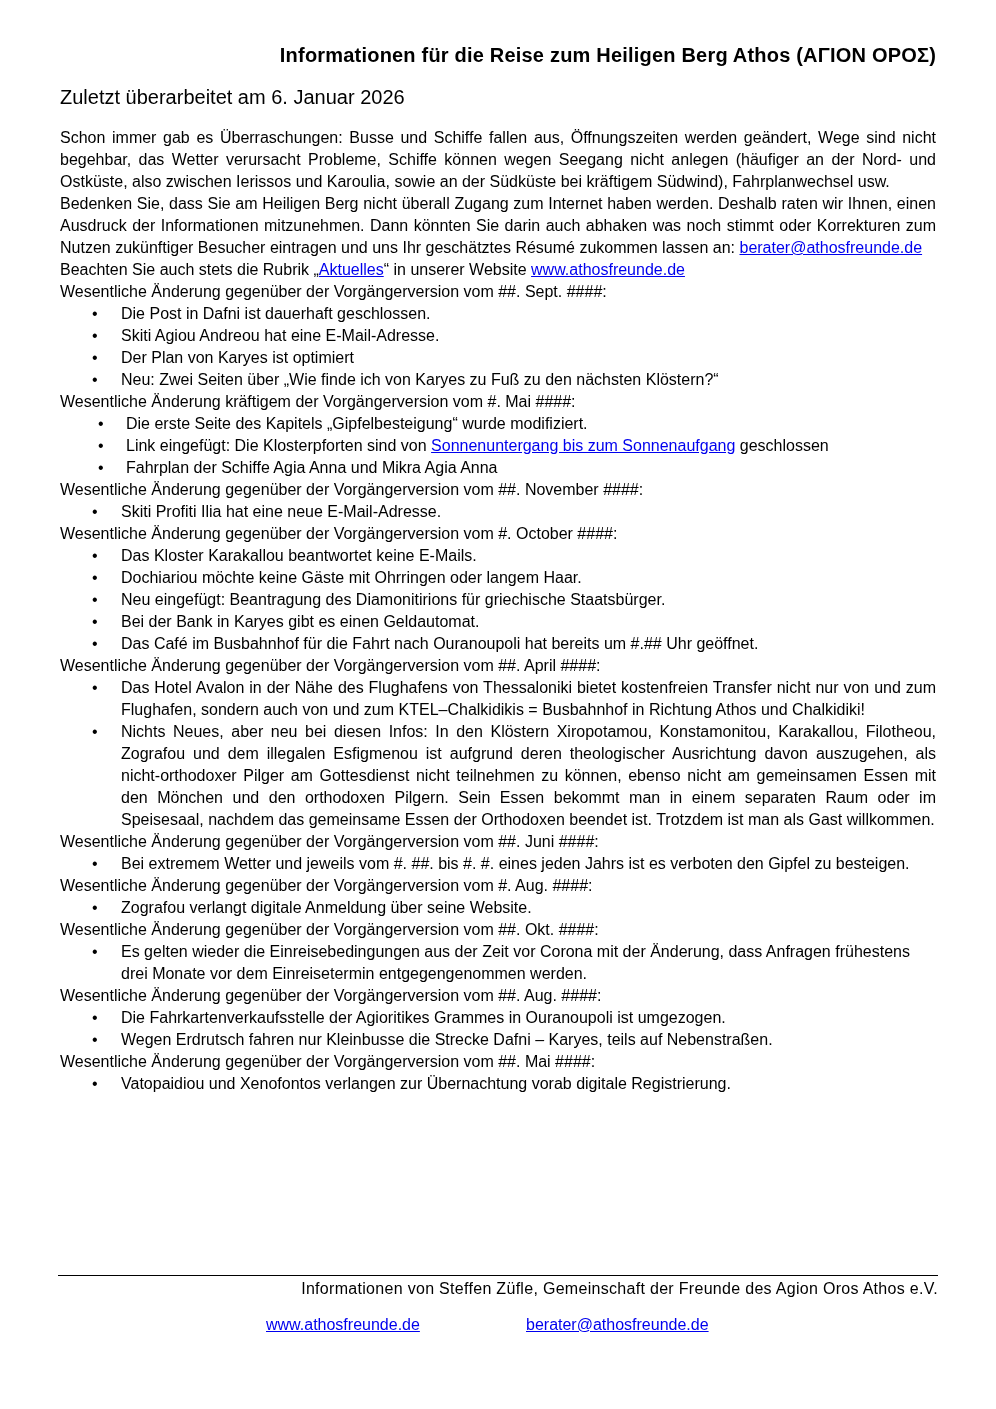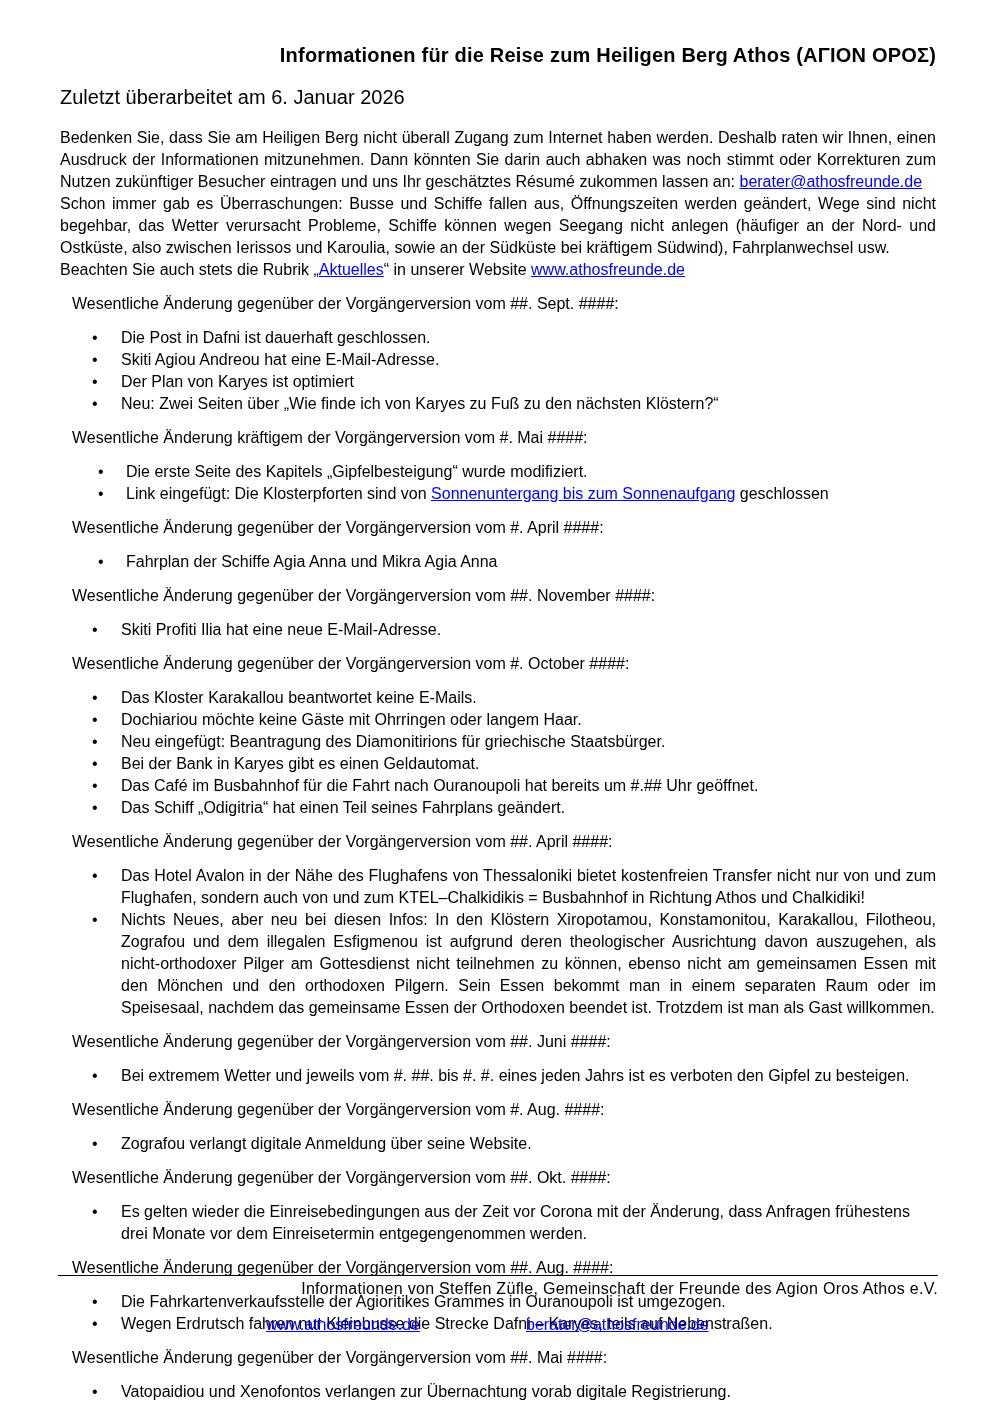--- a/index.html
+++ b/index.html
@@ -15,21 +15,21 @@
     }
     .subtitle {
       position: absolute; left: 0; top: 86px; width: 876px; text-align: left;
       font-size: 20px;
     }
     .body {
       position: absolute; left: 0; top: 127px; width: 876px;
       font-size: 16px; line-height: 22px;
     }
     .para { text-align: justify; margin: 0; }
-    .heading { margin: 12px; }
+    .heading { margin: 0; }
     ul.bullets { list-style: none; margin: 0; padding: 0; }
     ul.bullets li { position: relative; padding-left: 61px; text-align: justify; }
     ul.bullets li::before {
       content: "\2022"; position: absolute; left: 32px; top: 0; font-size: 16px;
     }
     ul.bullets.indent li { padding-left: 66px; }
     ul.bullets.indent li::before { left: 38px; }
     ul.bullets li.narrow { padding-right: 22px; text-align: left; }
     a { color: #0000ee; text-decoration: underline; }
     .footer-line {
@@ -45,56 +45,54 @@
     .footer-links a { position: absolute; }
   </style>
 </head>
 <body>
 
 <div class="page">
   <div class="title">Informationen für die Reise zum Heiligen Berg Athos (ΑΓΙΟΝ ΟΡΟΣ)</div>
   <div class="subtitle">Zuletzt überarbeitet am 6. Januar 2026</div>
 
   <div class="body">
+    <p class="para">Schon immer gab es Überraschungen: Busse und Schiffe fallen aus, Öffnungszeiten werden geändert, Wege sind nicht begehbar, das Wetter verursacht Probleme, Schiffe können wegen Seegang nicht anlegen (häufiger an der Nord- und Ostküste, also zwischen Ierissos und Karoulia, sowie an der Südküste bei kräftigem Südwind), Fahrplanwechsel usw.</p>
     <p class="para"><span>Bedenken Sie, dass Sie am Heiligen Berg nicht überall Zugang zum Internet haben werden. Deshalb raten wir Ihnen, einen Ausdruck der Informationen mitzunehmen. Dann könnten Sie darin auch abhaken was noch stimmt oder Korrekturen zum Nutzen zukünftiger Besucher eintragen und uns Ihr geschätztes Résumé zukommen lassen an: </span><a href="#">berater@athosfreunde.de</a></p>
-    <p class="para">Schon immer gab es Überraschungen: Busse und Schiffe fallen aus, Öffnungszeiten werden geändert, Wege sind nicht begehbar, das Wetter verursacht Probleme, Schiffe können wegen Seegang nicht anlegen (häufiger an der Nord- und Ostküste, also zwischen Ierissos und Karoulia, sowie an der Südküste bei kräftigem Südwind), Fahrplanwechsel usw.</p>
     <p class="para"><span>Beachten Sie auch stets die Rubrik „</span><a href="#">Aktuelles</a><span>“ in unserer Website </span><a href="#">www.athosfreunde.de</a></p>
 
     <p class="heading">Wesentliche Änderung gegenüber der Vorgängerversion vom ##. Sept. ####:</p>
     <ul class="bullets">
       <li>Die Post in Dafni ist dauerhaft geschlossen.</li>
       <li>Skiti Agiou Andreou hat eine E-Mail-Adresse.</li>
       <li>Der Plan von Karyes ist optimiert</li>
       <li>Neu: Zwei Seiten über „Wie finde ich von Karyes zu Fuß zu den nächsten Klöstern?“</li>
     </ul>
 
     <p class="heading">Wesentliche Änderung kräftigem der Vorgängerversion vom #. Mai ####:</p>
     <ul class="bullets indent">
       <li>Die erste Seite des Kapitels „Gipfelbesteigung“ wurde modifiziert.</li>
       <li style="text-align:left;"><span>Link eingefügt: Die Klosterpforten sind von </span><a href="#">Sonnenuntergang bis zum Sonnenaufgang</a><span> geschlossen</span></li>
     </ul>
 
-    <p class="heading">Wesentliche Änderung gegenüber der Vorgängerversion vom #. April ####:</p>
     <ul class="bullets indent">
       <li>Fahrplan der Schiffe Agia Anna und Mikra Agia Anna</li>
     </ul>
 
     <p class="heading">Wesentliche Änderung gegenüber der Vorgängerversion vom ##. November ####:</p>
     <ul class="bullets">
       <li>Skiti Profiti Ilia hat eine neue E-Mail-Adresse.</li>
     </ul>
 
     <p class="heading">Wesentliche Änderung gegenüber der Vorgängerversion vom #. October ####:</p>
     <ul class="bullets">
       <li>Das Kloster Karakallou beantwortet keine E-Mails.</li>
       <li>Dochiariou möchte keine Gäste mit Ohrringen oder langem Haar.</li>
       <li>Neu eingefügt: Beantragung des Diamonitirions für griechische Staatsbürger.</li>
       <li>Bei der Bank in Karyes gibt es einen Geldautomat.</li>
       <li>Das Café im Busbahnhof für die Fahrt nach Ouranoupoli hat bereits um #.## Uhr geöffnet.</li>
-      <li>Das Schiff „Odigitria“ hat einen Teil seines Fahrplans geändert.</li>
     </ul>
 
     <p class="heading">Wesentliche Änderung gegenüber der Vorgängerversion vom ##. April ####:</p>
     <ul class="bullets">
       <li>Das Hotel Avalon in der Nähe des Flughafens von Thessaloniki bietet kostenfreien Transfer nicht nur von und zum Flughafen, sondern auch von und zum KTEL–Chalkidikis = Busbahnhof in Richtung Athos und Chalkidiki!</li>
       <li>Nichts Neues, aber neu bei diesen Infos: In den Klöstern Xiropotamou, Konstamonitou, Karakallou, Filotheou, Zografou und dem illegalen Esfigmenou ist aufgrund deren theologischer Ausrichtung davon auszugehen, als nicht-orthodoxer Pilger am Gottesdienst nicht teilnehmen zu können, ebenso nicht am gemeinsamen Essen mit den Mönchen und den orthodoxen Pilgern. Sein Essen bekommt man in einem separaten Raum oder im Speisesaal, nachdem das gemeinsame Essen der Orthodoxen beendet ist. Trotzdem ist man als Gast willkommen.</li>
     </ul>
 
     <p class="heading">Wesentliche Änderung gegenüber der Vorgängerversion vom ##. Juni ####:</p>
     <ul class="bullets">

